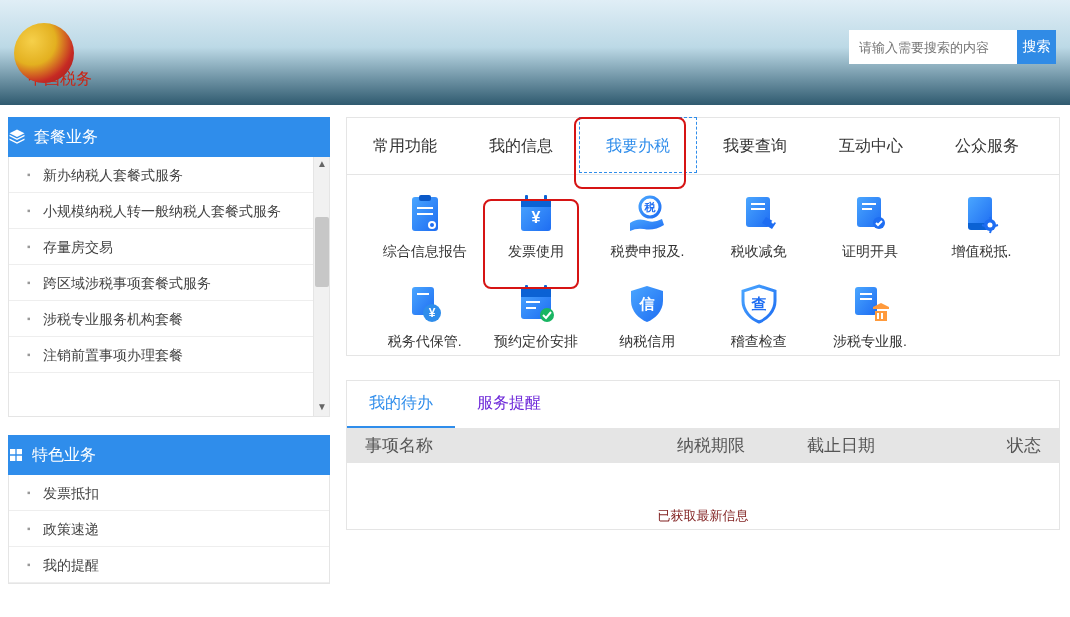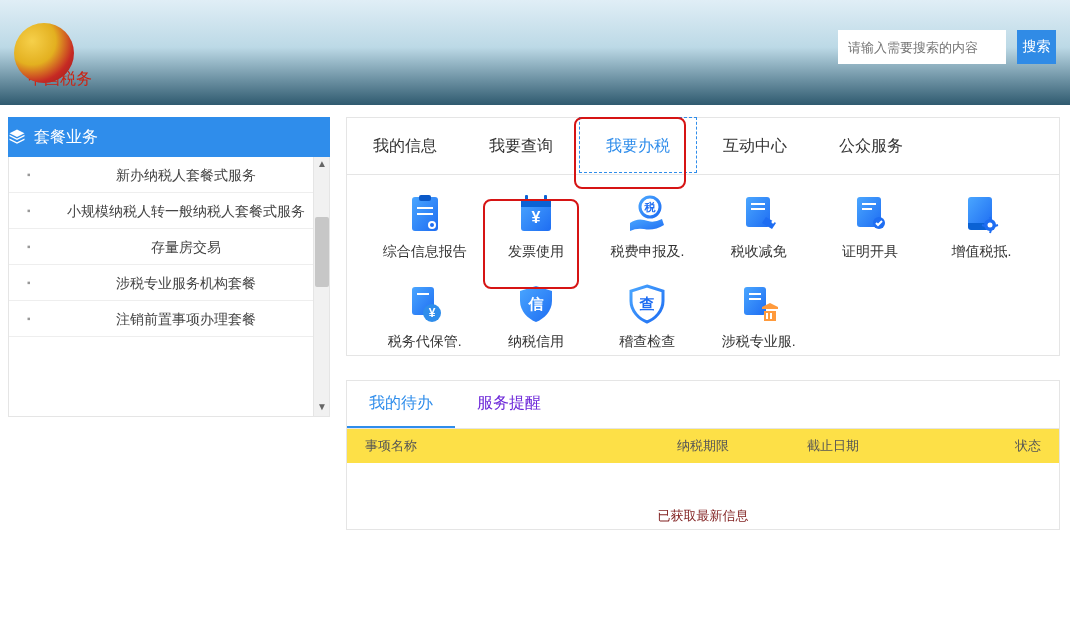--- a/index.html
+++ b/index.html
@@ -3,30 +3,30 @@
 <meta charset="utf-8">
 <style>
   * { box-sizing: border-box; margin: 0; padding: 0; }
   body { font-family: "Microsoft YaHei", Arial, sans-serif; width: 1070px; height: 617px; background: #fff; color: #333; font-size: 14px; }
   
   .header { position: relative; height: 105px; background: linear-gradient(to bottom, #e0eef6 0%, #bcd9e6 45%, #2f5a6f 100%); display: flex; align-items: center; padding-left: 14px; }
   .logo { width: 60px; height: 60px; background: radial-gradient(circle at 30% 30%, #f6d04a 0%, #e3b020 40%, #c62924 70%, #8e1c18 100%); border-radius: 50%; position: relative; }
   .logo:after { content:""; }
   .logo2 { font-family: cursive; color: #c21; font-size: 16px; margin-left: -46px; margin-top: 54px; white-space: nowrap; }
   .site-title { color: #fff; font-size: 28px; margin-left: 40px; letter-spacing: 2px; font-weight: 600; text-shadow: 0 1px 2px rgba(0,0,0,0.3);}
-  .search-wrap { position: absolute; right: 14px; top: 30px; display: flex; gap: 11px; }
+  .search-wrap { position: absolute; right: 14px; top: 30px; display: flex; }
   .search-input { width: 168px; height: 34px; border: none; padding: 0 10px; font-size: 13px; outline: none; }
   .search-btn { width: 39px; height: 34px; border: none; background: #308be6; color: #fff; font-size: 14px; cursor: pointer; }
   
   .main-wrap { display: flex; padding: 12px 10px 0 8px; }
   .left-col { width: 322px; margin-right: 16px; }
   .section-hd { height: 40px; background: #2f8deb; color: #fff; display: flex; align-items: center; font-size: 16px; }
   .section-hd .ico { margin-right: 8px; display:inline-flex; }
   .side-list { border: 1px solid #e5e5e5; border-top: none; background:#fff; position:relative; list-style: none;}
-  .side-list li { height: 36px; line-height: 36px; padding-left: 34px; border-bottom: 1px solid #eee; font-size: 14px; color: #444; white-space: nowrap; overflow: hidden; text-overflow: ellipsis; position: relative; text-align: center;}
+  .side-list li { height: 36px; line-height: 36px; padding-left: 34px; border-bottom: 1px solid #eee; font-size: 14px; color: #444; white-space: nowrap; overflow: hidden; text-overflow: ellipsis; position: relative;}
   .side-list li:before { content: "\25AA"; position:absolute; left:18px; top:0; color:#999; font-size:10px;}
   .side-list.scroll { height: 260px; overflow: hidden;}
   .vscroll { position:absolute; right:0; top:0; width:16px; height:100%; background:#f1f1f1; border-left:1px solid #e5e5e5;}
   .vscroll .thumb{ position:absolute; left:1px; top:60px; width:14px; height:70px; background:#c7c7c7; border-radius:2px;}
   .vscroll .arrow-up, .vscroll .arrow-down { position:absolute; left:0; width:16px; height:16px; text-align:center; line-height:14px; font-size:10px; color:#666;}
   .vscroll .arrow-up{top:0;} .vscroll .arrow-down{bottom:0;}
   .section2 { margin-top: 18px;}
   
   .right-col { flex: 1; }
   .tabs { border: 1px solid #e5e5e5; }
@@ -38,21 +38,21 @@
   .grid { padding: 18px 22px 4px 22px; display: grid; grid-template-columns: repeat(6, 1fr); row-gap: 22px; }
   .g-item { text-align:center; cursor:pointer;}
   .g-item .g-ico { width: 46px; height: 42px; margin: 0 auto 8px; }
   .g-item .g-lab { font-size: 14px; color:#333; white-space: nowrap; overflow:hidden; text-overflow:ellipsis;}
   svg { display:block; }
   
   .lower-tabs { border:1px solid #e5e5e5; margin-top: 24px; }
   .lower-nav { display:flex; border-bottom:1px solid #e5e5e5; }
   .lower-nav .ltab { padding: 12px 22px; font-size:16px; cursor:pointer; color:#6d28d9;}
   .lower-nav .ltab.active { color:#2f8deb; border-bottom:2px solid #2f8deb;}
-  .table-head { display:flex; background:#fde047; height:34px; line-height:34px; font-size:13px; color:#555; padding:0 18px;}
+  .table-head { display:flex; background:#e5e5e5; height:34px; line-height:34px; font-size:17px; color:#555; padding:0 18px;}
   .th1{flex:2.4;} .th2{flex:1;} .th3{flex:1;} .th4{flex:0.8; text-align:right;}
   .table-body { height: 66px; position:relative; }
   .table-body .msg { position:absolute; bottom:4px; left:0; right:0; text-align:center; font-size:13px; color:#7f1d1d;}
 </style>
 </head>
 <body>
 
 <div class="header">
   <div class="logo"></div>
   <div class="logo2">中国税务</div>
@@ -71,37 +71,54 @@
           <svg width="18" height="18" viewBox="0 0 24 24">
               <path fill="#fff" d="M12 2 2 7l10 5 10-5-10-5zm0 12L2 9v2l10 5 10-5V9l-10 5zm0 5L2 14v2l10 5 10-5v-2l-10 5z"></path>
             </svg>
         </span>
         <span>套餐业务</span>
       </div>
       <ul class="side-list scroll">
         <li>新办纳税人套餐式服务</li>
         <li>小规模纳税人转一般纳税人套餐式服务</li>
         <li>存量房交易</li>
+        <li>跨区域涉税事项套餐式服务</li>
         <li>涉税专业服务机构套餐</li>
         <li>注销前置事项办理套餐</li>
         <div class="vscroll">
           <div class="arrow-up">▲</div>
           <div class="thumb"></div>
           <div class="arrow-down">▼</div>
         </div>
       </ul>
     </div>
+    <div class="section2">
+      <div class="section-hd">
+        <span class="ico">
+          <svg width="16" height="16" viewBox="0 0 24 24">
+              <path fill="#fff" d="M3 3h8v8H3V3zm10 0h8v8h-8V3zM3 13h8v8H3v-8zm10 0h8v8h-8v-8z"></path>
+            </svg>
+        </span>
+        <span>特色业务</span>
+      </div>
+      <ul class="side-list">
+        <li>发票抵扣</li>
+        <li>政策速递</li>
+        <li>我的提醒</li>
+      </ul>
+    </div>
   </div>
 
   <div class="right-col">
     <div class="tabs">
       <div class="tab-nav">
+        <div class="tab">常用功能</div>
         <div class="tab">我的信息</div>
+        <div class="tab active">我要办税</div>
         <div class="tab">我要查询</div>
-        <div class="tab active">我要办税</div>
         <div class="tab">互动中心</div>
         <div class="tab">公众服务</div>
       </div>
       <div class="grid">
 
         <div class="g-item">
           <div class="g-ico">
             <svg width="46" height="42" viewBox="0 0 46 42">
                 <defs>
                   <linearGradient id="g1" x1="0" y1="0" x2="1" y2="1">
@@ -222,20 +239,41 @@
                 <circle cx="30" cy="30" r="9" fill="#2f8deb"></circle>
                 <text x="30" y="34" text-anchor="middle" font-size="12" fill="#fff" font-weight="bold">¥</text>
               </svg>
           </div>
           <div class="g-lab">税务代保管.</div>
         </div>
         <div class="g-item">
           <div class="g-ico">
             <svg width="46" height="42" viewBox="0 0 46 42">
                 <defs>
+                  <linearGradient id="g9" x1="0" y1="0" x2="1" y2="1">
+                    <stop offset="0" stop-color="#4aa6ff"></stop>
+                    <stop offset="1" stop-color="#1e6df2"></stop>
+                  </linearGradient>
+                </defs>
+                <rect x="8" y="6" width="30" height="30" rx="3" fill="url(#g9)"></rect>
+                <rect x="8" y="6" width="30" height="8" fill="#0b62d4"></rect>
+                <rect x="12" y="2" width="3" height="8" rx="1" fill="#0b62d4"></rect>
+                <rect x="31" y="2" width="3" height="8" rx="1" fill="#0b62d4"></rect>
+                <rect x="13" y="18" width="14" height="2" fill="#fff"></rect>
+                <rect x="13" y="24" width="10" height="2" fill="#fff"></rect>
+                <circle cx="34" cy="32" r="7" fill="#19b562"></circle>
+                <path d="M30 32 l3 3 5 -6" stroke="#fff" stroke-width="2" fill="none"></path>
+              </svg>
+          </div>
+          <div class="g-lab">预约定价安排</div>
+        </div>
+        <div class="g-item">
+          <div class="g-ico">
+            <svg width="46" height="42" viewBox="0 0 46 42">
+                <defs>
                   <linearGradient id="g10" x1="0" y1="0" x2="1" y2="1">
                     <stop offset="0" stop-color="#4aa6ff"></stop>
                     <stop offset="1" stop-color="#1e6df2"></stop>
                   </linearGradient>
                 </defs>
                 <path d="M23 3 l16 5 v10 c0 10 -8 18 -16 21 c-8 -3 -16 -11 -16 -21 V8 z" fill="url(#g10)"></path>
                 <text x="23" y="26" text-anchor="middle" font-size="15" fill="#fff" font-weight="bold">信</text>
               </svg>
           </div>
           <div class="g-lab">纳税信用</div>

